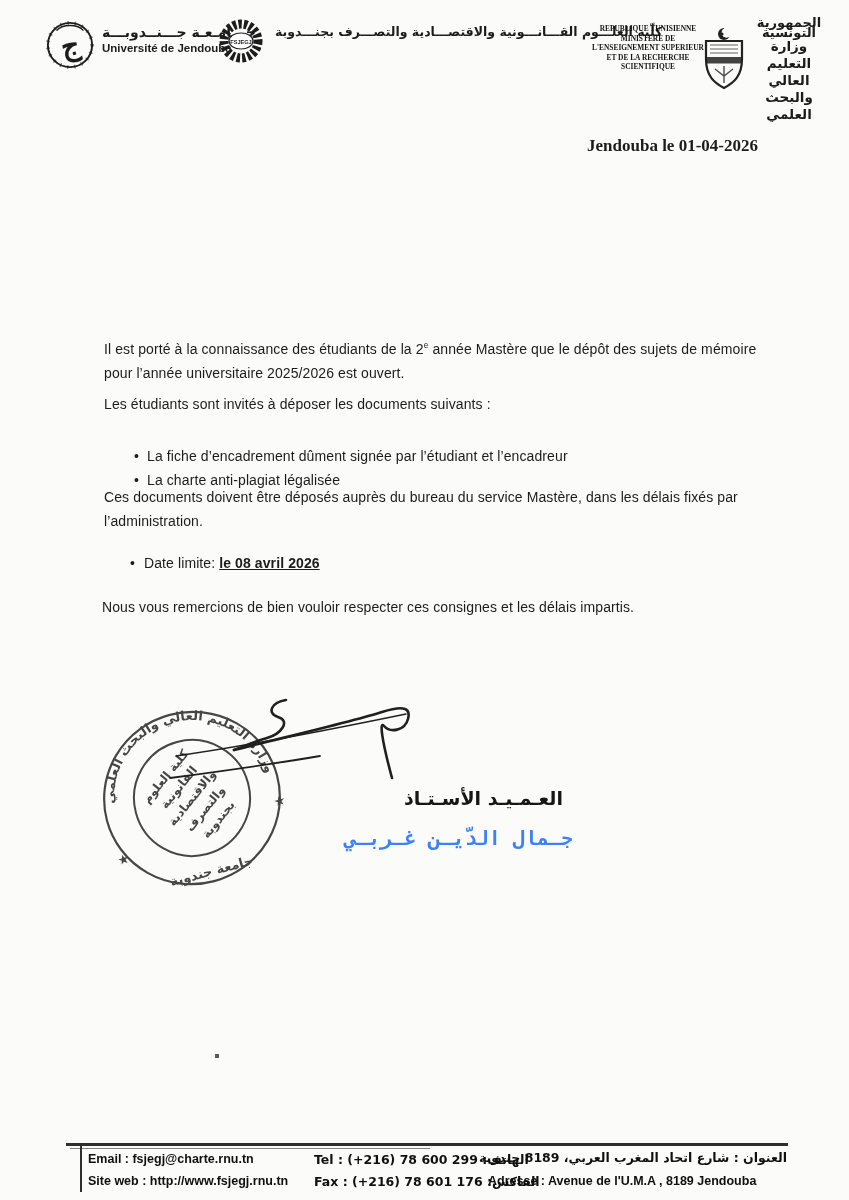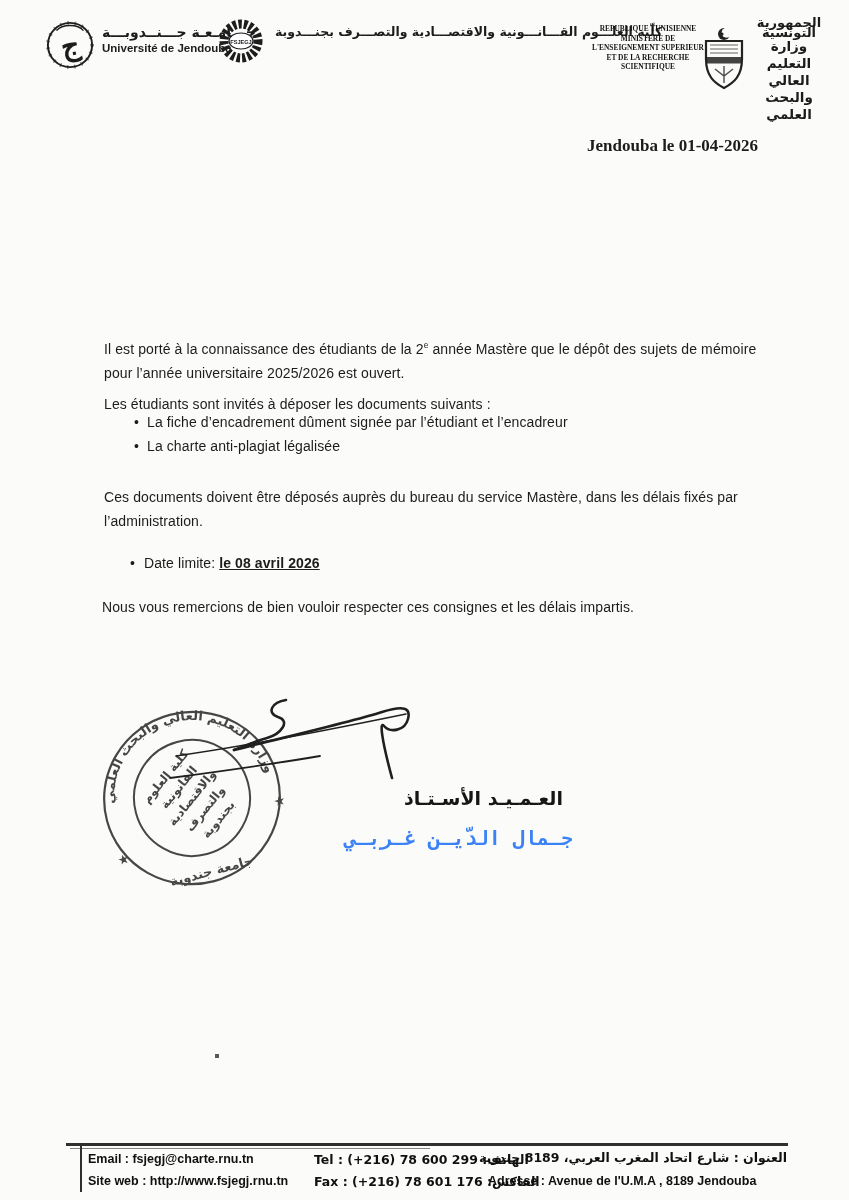--- a/index.html
+++ b/index.html
@@ -23,21 +23,21 @@
   .ministry-ar .small{font-size:13px;font-weight:bold;line-height:10px;}
   .ministry-ar .big{font-size:13.5px;font-weight:bold;line-height:17px;}
   
   .date-line{top:136px;right:91px;font-family:"Liberation Serif", serif;font-weight:bold;font-size:17px;}
   .doc-title{left:0;top:218px;width:849px;text-align:center;font-weight:bold;font-size:22.5px;line-height:31px;}
   sup{font-size:60%;}
   
   .body-text{font-size:14px;line-height:24px;letter-spacing:.1px;}
   .p1{left:104px;top:333px;width:675px;}
   .p2{left:104px;top:392px;width:675px;}
-  .bullets{left:104px;top:410px;width:675px;list-style:none;margin:0;padding:0;}
+  .bullets{left:104px;top:444px;width:675px;list-style:none;margin:0;padding:0;}
   .bullets li{padding-left:43px;position:relative;line-height:24px;}
   .bullets li::before{content:"•";position:absolute;left:30px;}
   .p3{left:104px;top:485px;width:680px;}
   .deadline{left:104px;top:551px;width:675px;}
   .deadline::before{content:"•";position:absolute;left:26px;font-size:14px;}
   .deadline-text{padding-left:40px;}
   .deadline-value{font-weight:bold;text-decoration:underline;}
   .closing{left:102px;top:595px;width:690px;}
   
   .dean-title{top:787px;right:286px;font-weight:bold;font-size:19px;direction:rtl;font-family:"DejaVu Sans", sans-serif;color:#161616;}

